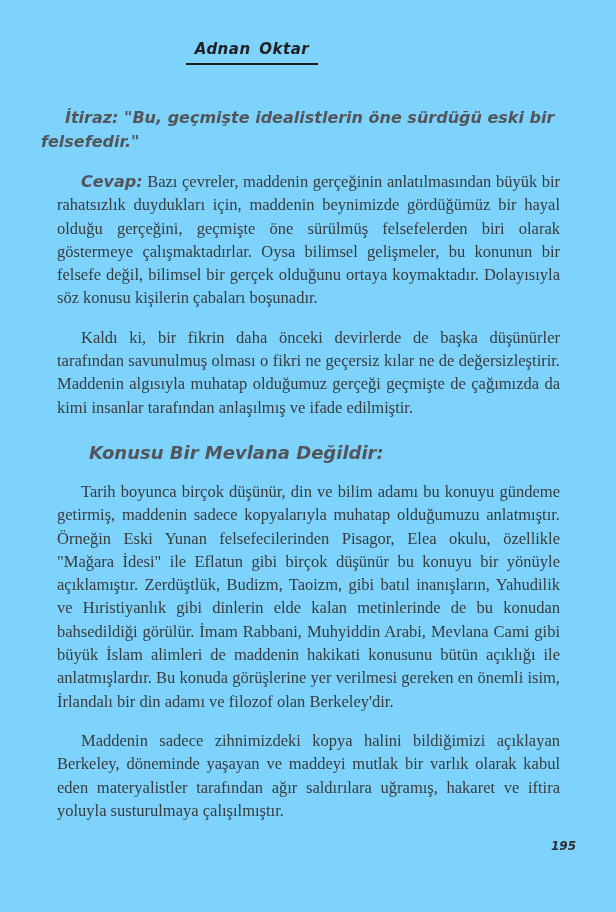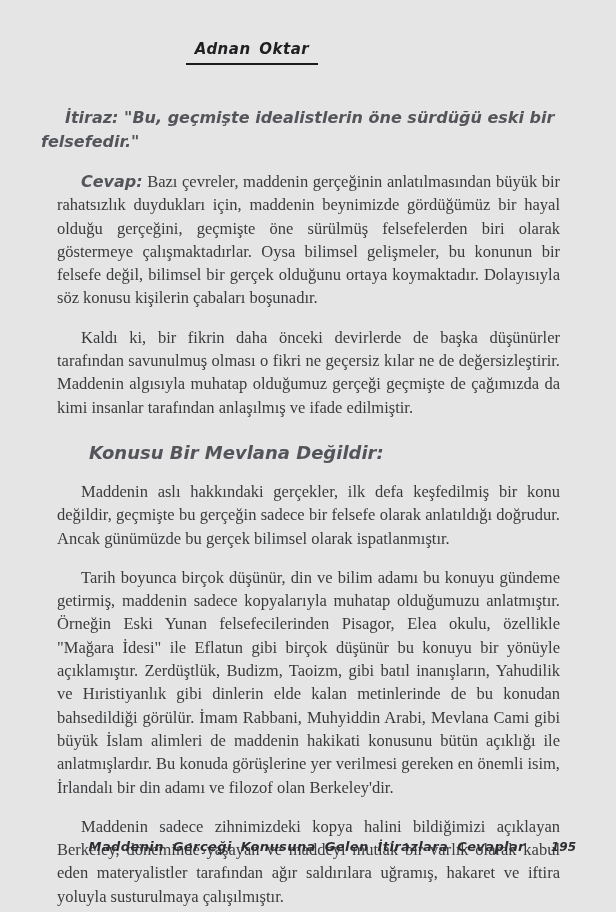--- a/index.html
+++ b/index.html
@@ -4,21 +4,21 @@
 <style>
   html, body {
     margin: 0;
     padding: 0;
     background: #ffffff;
   }
   .page {
     position: relative;
     width: 616px;
     height: 912px;
-    background: #e5e5e5;
+    background: #7dd3fc;
     overflow: hidden;
     font-family: "Liberation Serif", serif;
   }
   
   .running-head {
     position: absolute;
     top: 40px;
     left: 186px;
     width: 132px;
     text-align: center;
@@ -120,26 +120,24 @@
 
     <p class="body-par"><span class="script answer-label">Cevap:</span> <span>Bazı çevreler, maddenin gerçeğinin anlatılmasından büyük bir rahatsızlık duydukları için, maddenin beynimizde gördüğümüz bir hayal olduğu gerçeğini, geçmişte öne sürülmüş felsefelerden biri olarak göstermeye çalışmaktadırlar. Oysa bilimsel gelişmeler, bu konunun bir felsefe değil, bilimsel bir gerçek olduğunu ortaya koymaktadır. Dolayısıyla söz konusu kişilerin çabaları boşunadır.</span></p>
 
     <p class="body-par">Kaldı ki, bir fikrin daha önceki devirlerde de başka düşünürler tarafından savunulmuş olması o fikri ne geçersiz kılar ne de değersizleştirir. Maddenin algısıyla muhatap olduğumuz gerçeği geçmişte de çağımızda da kimi insanlar tarafından anlaşılmış ve ifade edilmiştir.</p>
 
 
     <div class="section-heading">
       <div class="line">Konusu Bir Mevlana Değildir:</div>
     </div>
 
-    <p class="body-par">Maddenin aslı hakkındaki gerçekler, ilk defa keşfedilmiş bir konu değildir, geçmişte bu gerçeğin sadece bir felsefe olarak anlatıldığı doğrudur. Ancak günümüzde bu gerçek bilimsel olarak ispatlanmıştır.</p>
 
     <p class="body-par">Tarih boyunca birçok düşünür, din ve bilim adamı bu konuyu gündeme getirmiş, maddenin sadece kopyalarıyla muhatap olduğumuzu anlatmıştır. Örneğin Eski Yunan felsefecilerinden Pisagor, Elea okulu, özellikle "Mağara İdesi" ile Eflatun gibi birçok düşünür bu konuyu bir yönüyle açıklamıştır. Zerdüştlük, Budizm, Taoizm, gibi batıl inanışların, Yahudilik ve Hıristiyanlık gibi dinlerin elde kalan metinlerinde de bu konudan bahsedildiği görülür. İmam Rabbani, Muhyiddin Arabi, Mevlana Cami gibi büyük İslam alimleri de maddenin hakikati konusunu bütün açıklığı ile anlatmışlardır. Bu konuda görüşlerine yer verilmesi gereken en önemli isim, İrlandalı bir din adamı ve filozof olan Berkeley'dir.</p>
 
     <p class="body-par">Maddenin sadece zihnimizdeki kopya halini bildiğimizi açıklayan Berkeley, döneminde yaşayan ve maddeyi mutlak bir varlık olarak kabul eden materyalistler tarafından ağır saldırılara uğramış, hakaret ve iftira yoluyla susturulmaya çalışılmıştır.</p>
 
   </div>
 
   <div class="footer">
-    <span class="footer-title">Maddenin Gerçeği Konusuna Gelen İtirazlara Cevaplar</span>
     <span class="page-number">195</span>
   </div>
 
 </div>
 
 </body></html>

